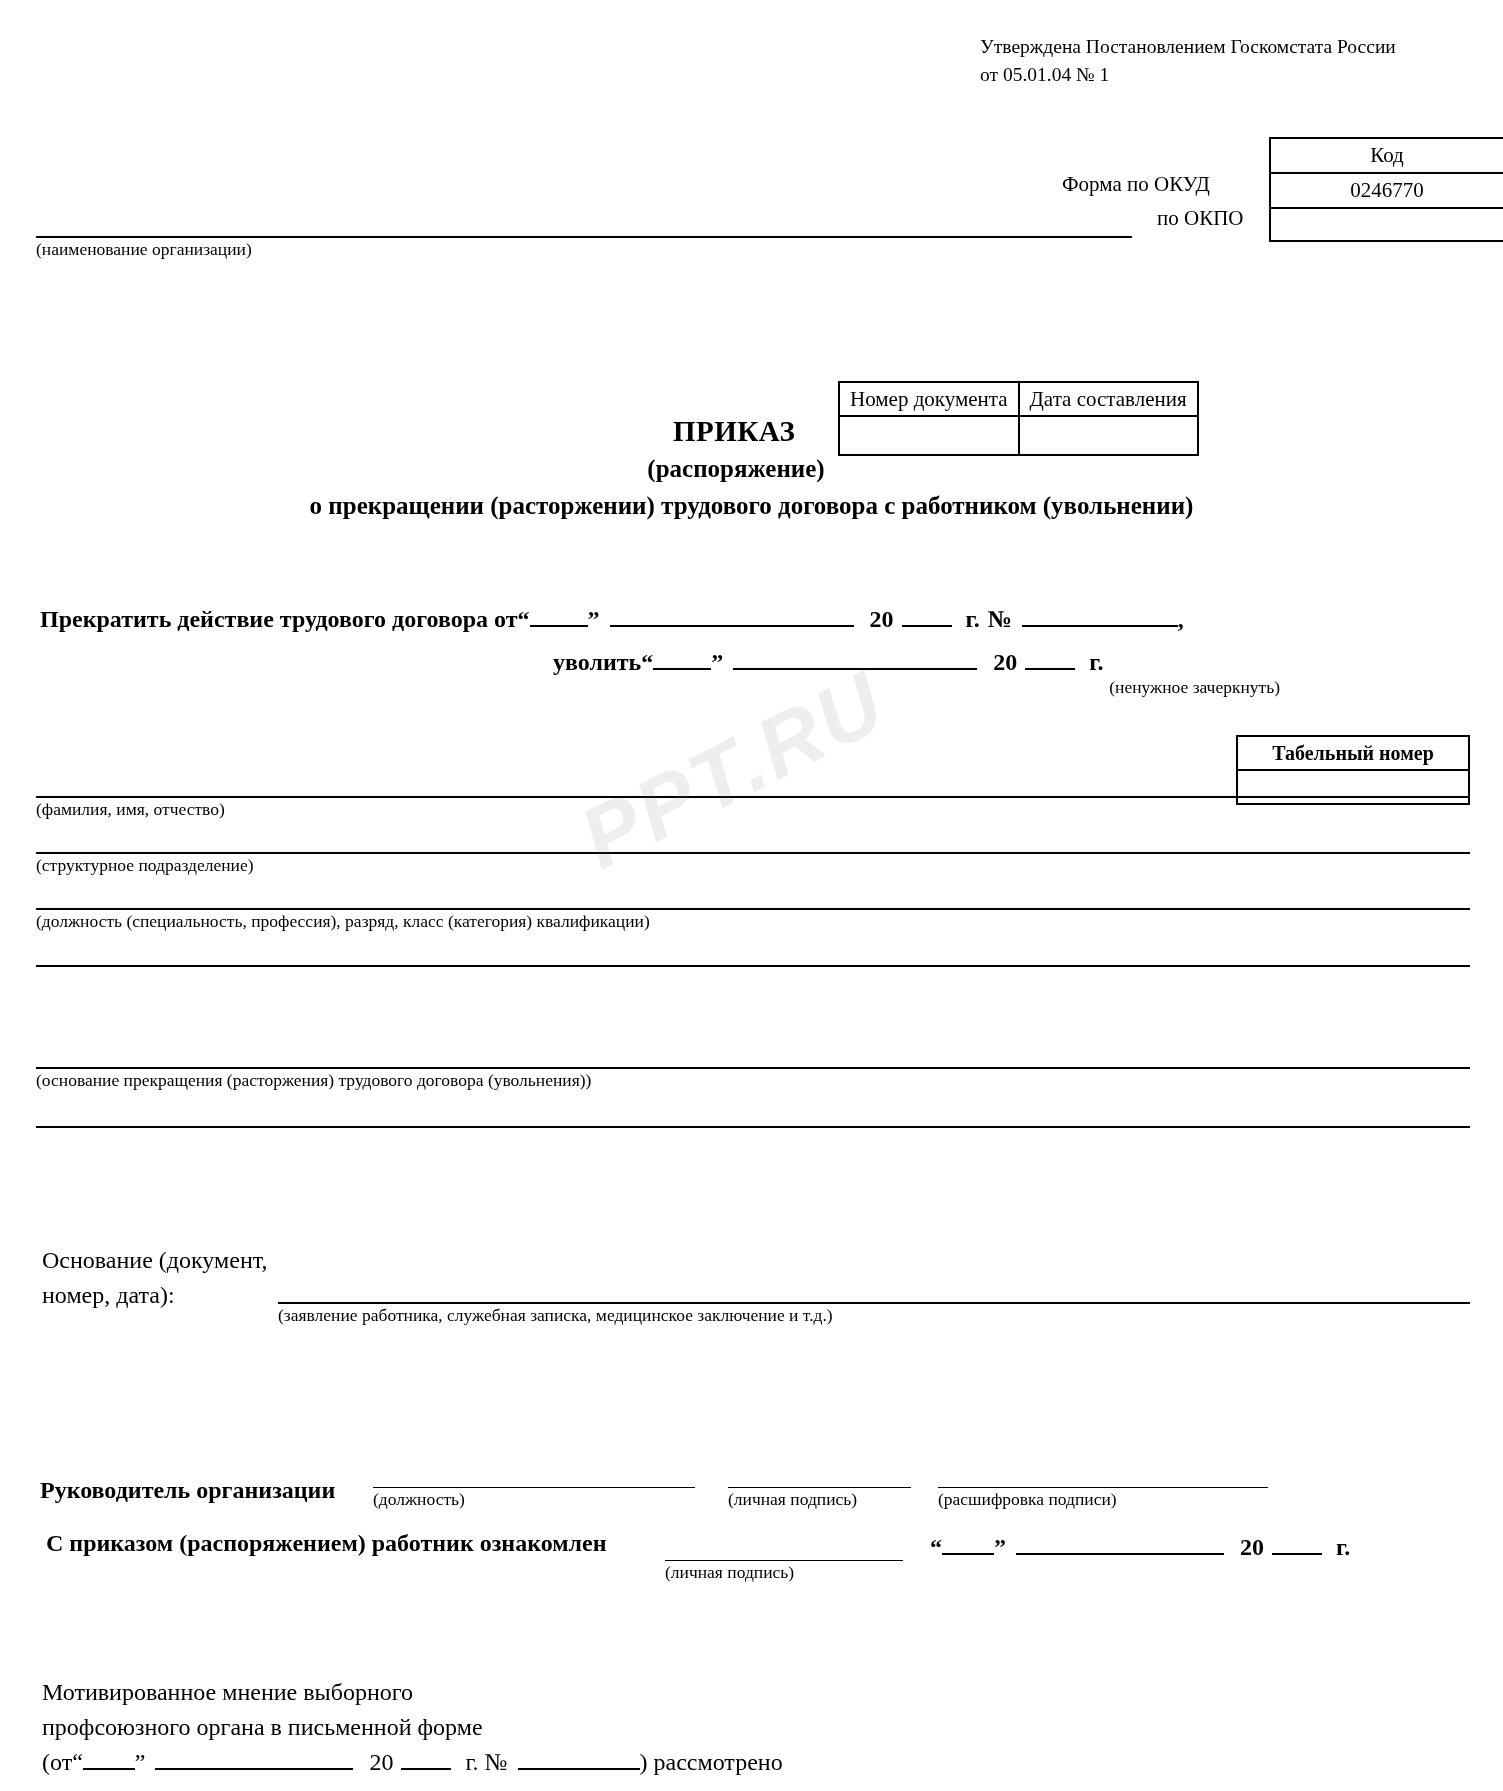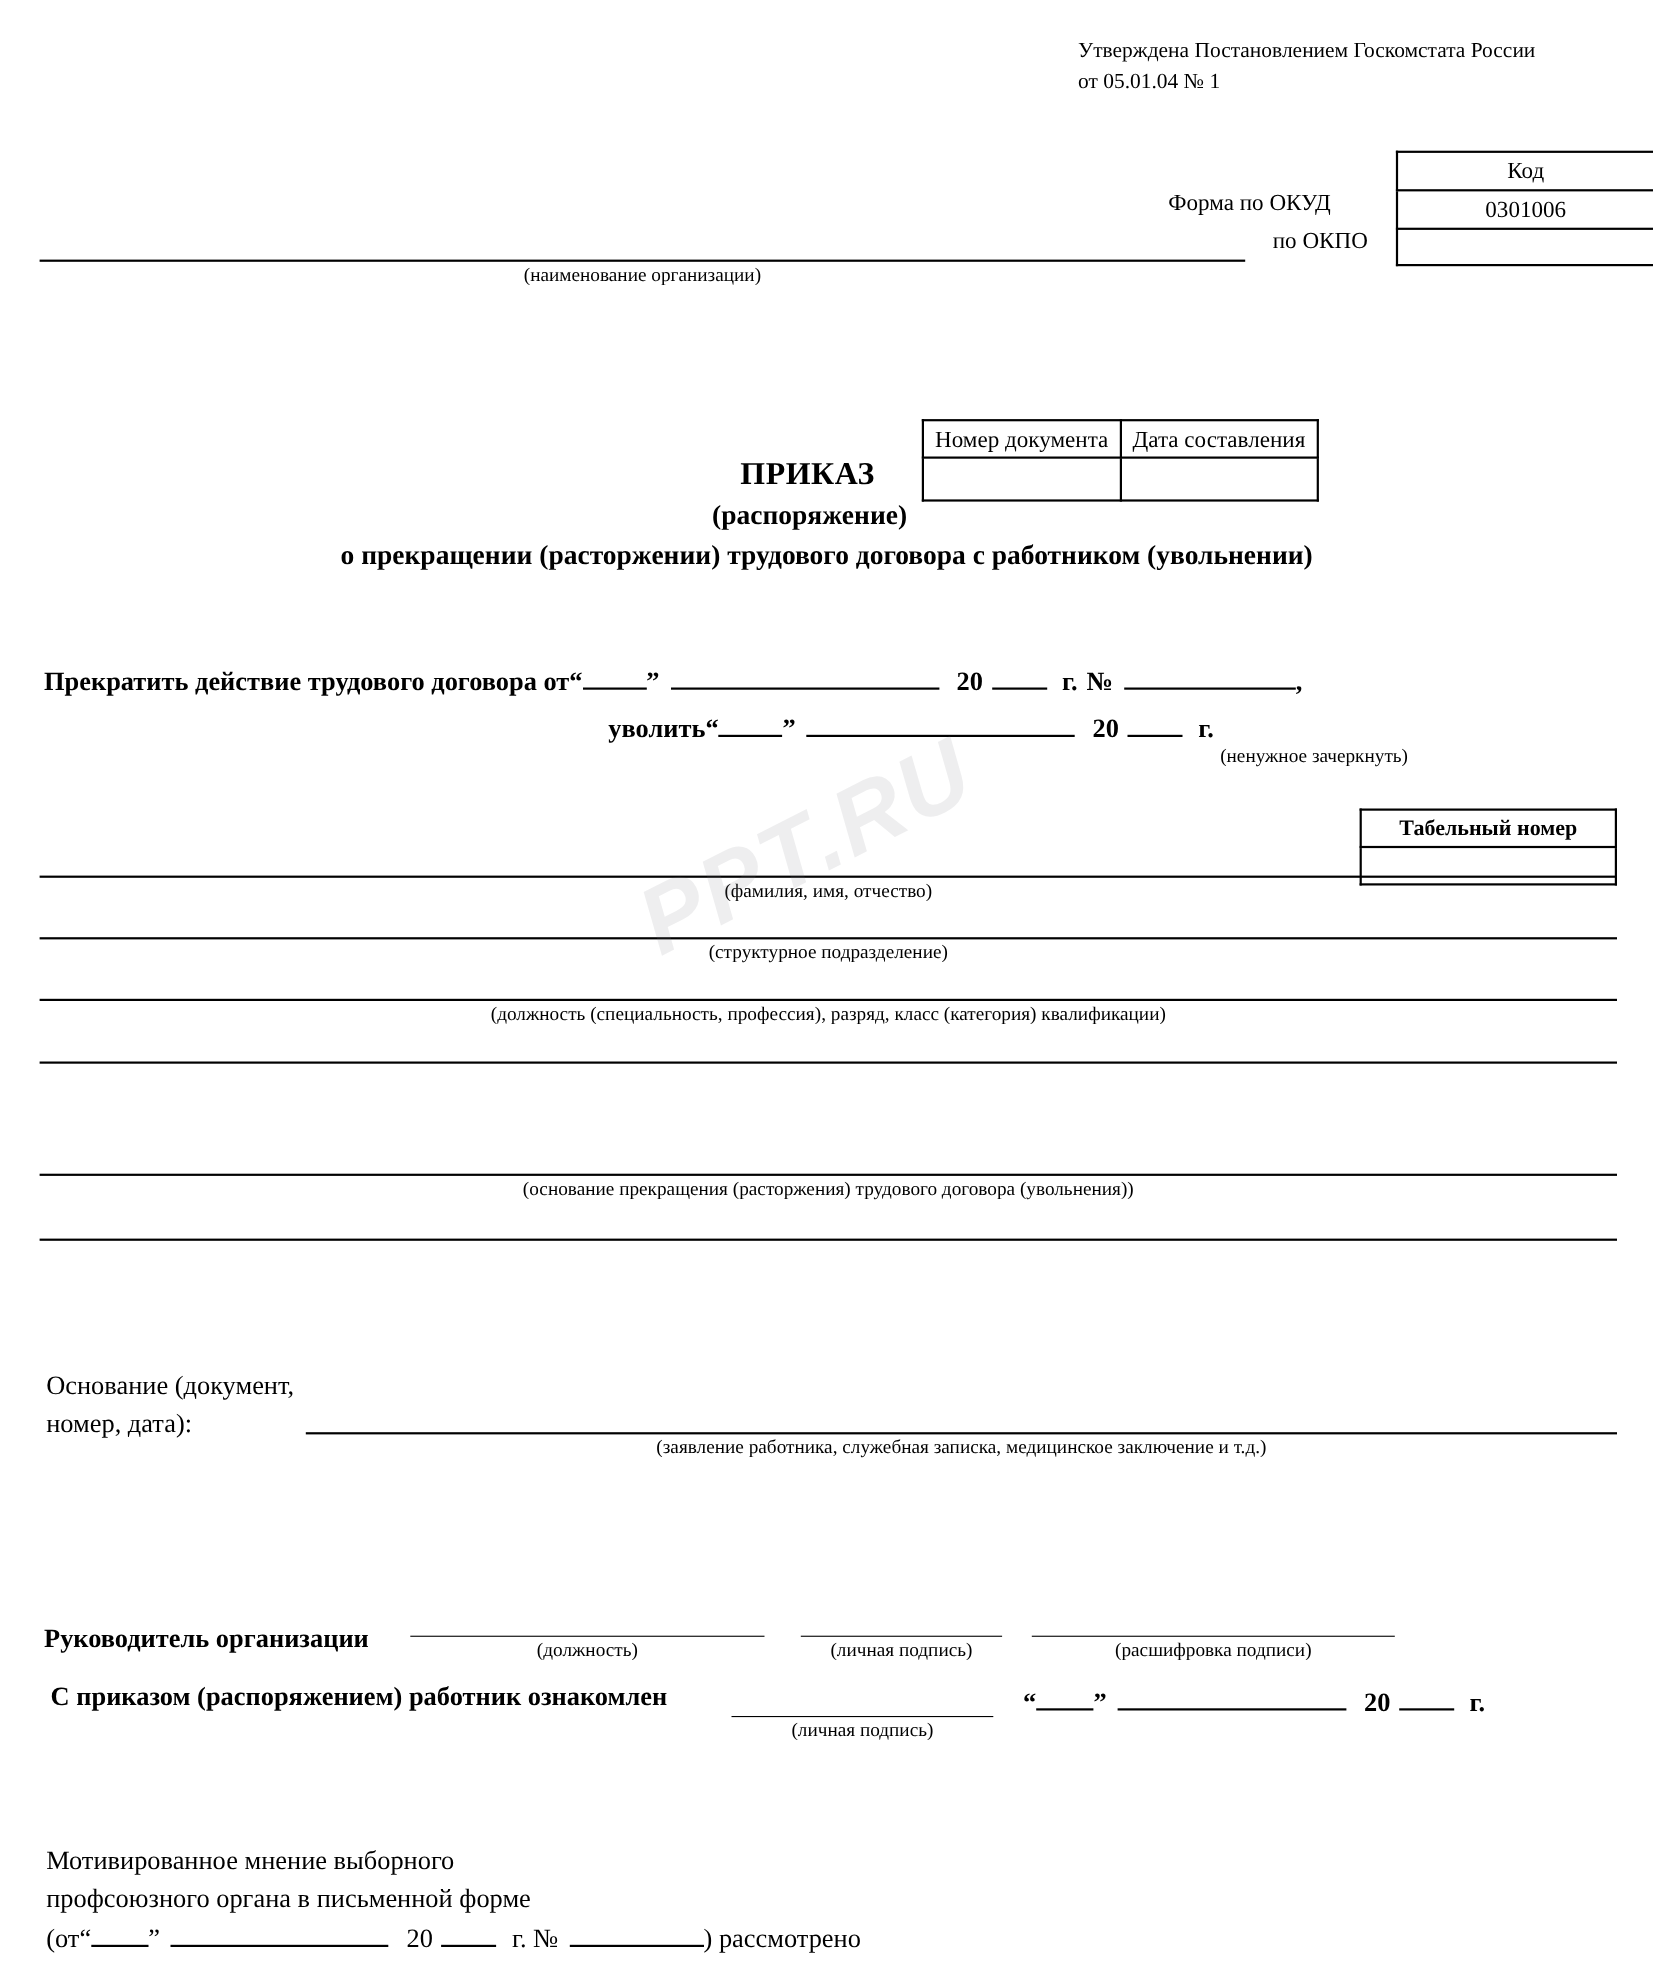--- a/index.html
+++ b/index.html
@@ -29,21 +29,20 @@
     height: 0;
   }
   .rule-thin {
     position: absolute;
     border-bottom: 1.5px solid #000;
     height: 0;
   }
   .cap {
     position: absolute;
     font-size: 17.5px;
-    text-align: center;
     line-height: 1.1;
     white-space: nowrap;
   }
 
   
   .hdr-note {
     position: absolute;
     left: 980px;
     top: 33px;
     font-size: 19.5px;
@@ -275,21 +274,21 @@
     <div>Утверждена Постановлением Госкомстата России</div>
     <div>от 05.01.04 № 1</div>
   </div>
 
   <table class="code-table">
     <tbody>
         <tr>
       <td>Код</td>
     </tr>
     <tr>
-      <td>0301006</td>
+      <td>0246770</td>
     </tr>
     <tr>
       <td></td>
     </tr>
   </tbody>
     </table>
   <div class="lbl-okud">Форма по ОКУД</div>
   <div class="lbl-okpo">по ОКПО</div>
 
   <div class="rule org-rule"></div>

